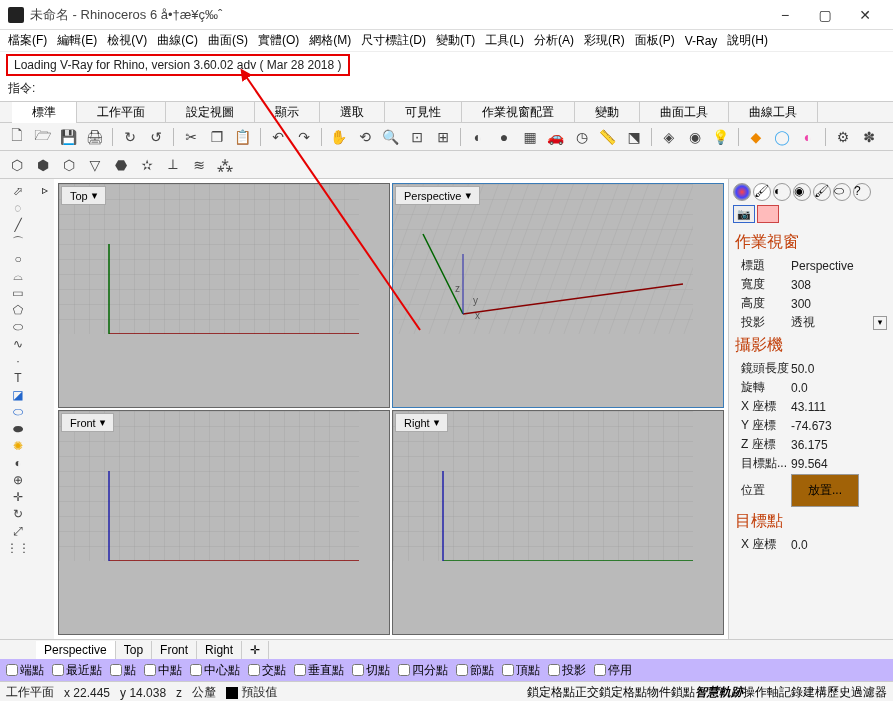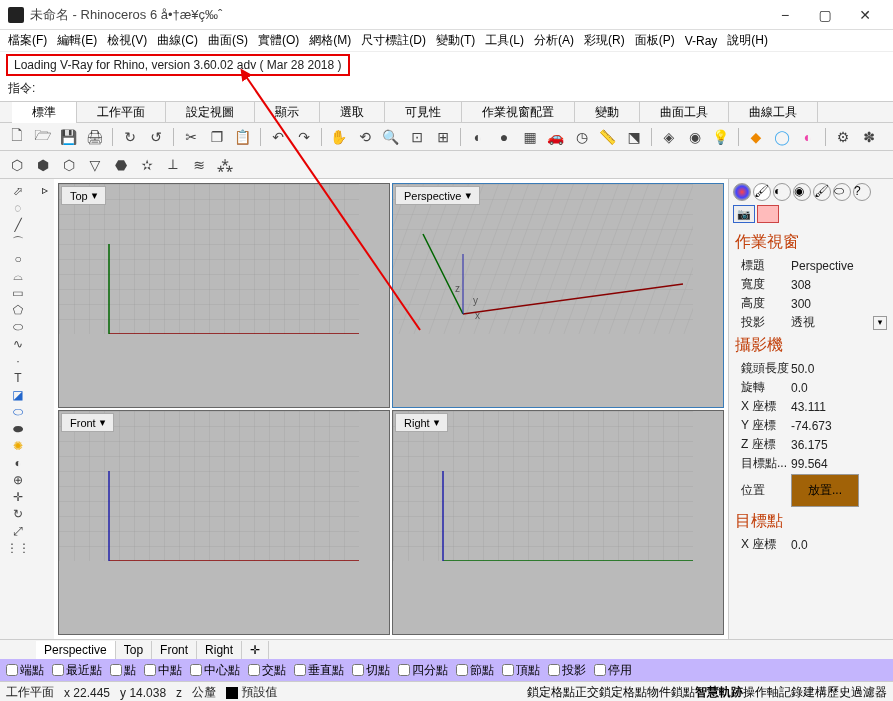--- a/index.html
+++ b/index.html
@@ -53,21 +53,21 @@
 .vptabs { height: 20px; background: #f4f4f4; display: flex; align-items: center; padding-left: 36px; gap: 0; font-size: 12px; border-top: 1px solid #ccc; }
 .vptabs span { padding: 2px 8px; border-right: 1px solid #ccc; }
 
 .osnaps { height: 22px; background: #c4b5fd; display: flex; align-items: center; padding: 0 6px; gap: 8px; font-size: 12px; }
 .osnaps label { display: flex; align-items: center; gap: 2px; }
 .osnaps input { width: 12px; height: 12px; }
 
 .statusbar { height: 22px; background: #f4f4f4; display: flex; align-items: center; padding: 0 6px; gap: 10px; font-size: 12px; border-top: 1px solid #ccc; }
 .statusbar .sb-item { color: #222; }
 .statusbar .sb-right { margin-left: auto; display: flex; gap: 0; }
-.statusbar .bold { font-weight: bold; }
+.statusbar .bold { font-weight: bold; font-style: italic; }
 
 .arrow-overlay { position: absolute; pointer-events: none; }
 </style>
 </head>
 <body>
 
 <div class="titlebar">
   <span class="appicon"></span>
   <span class="title">未命名 - Rhinoceros 6 å•†æ¥­ç‰ˆ</span>
   <div class="winbtns">

